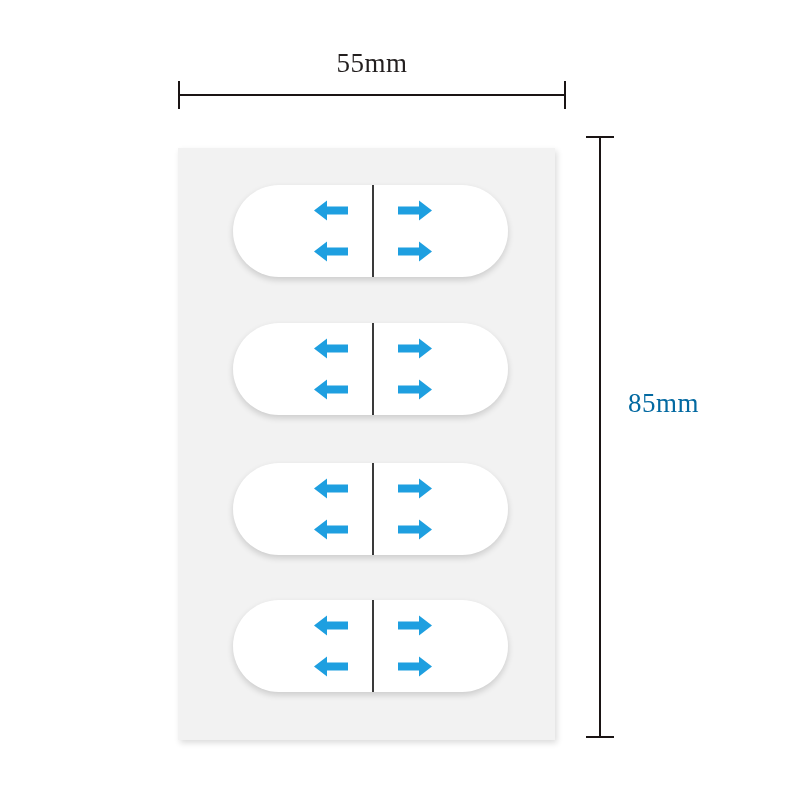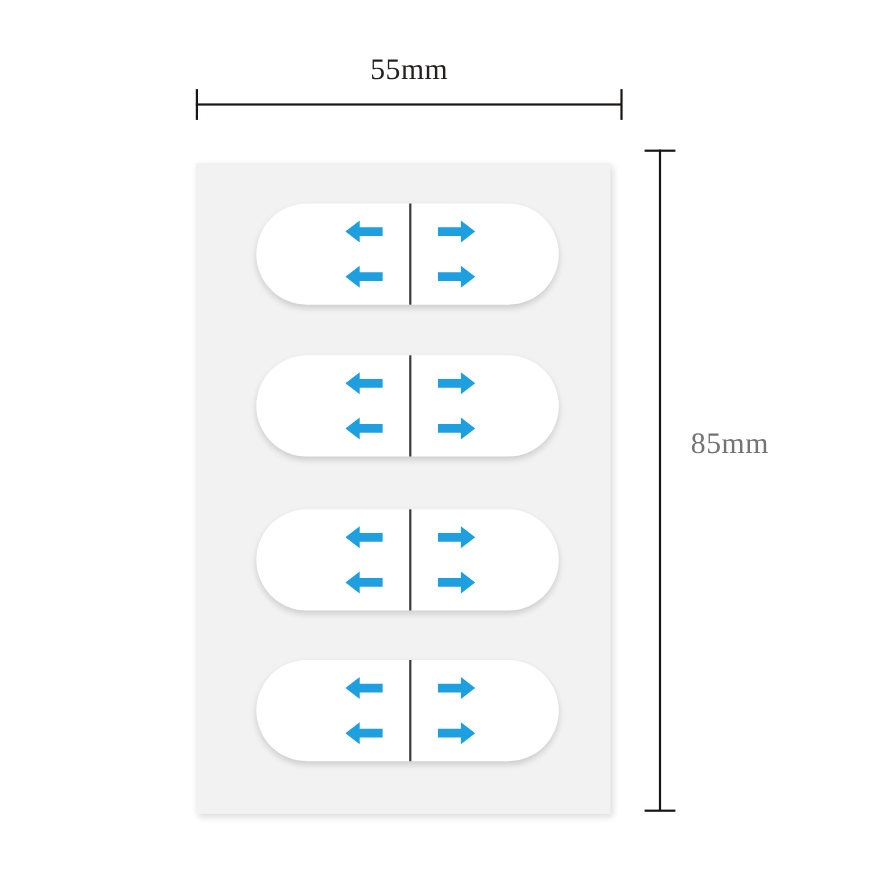--- a/index.html
+++ b/index.html
@@ -66,21 +66,21 @@
     background: #1a1414;
   }
   .dim-tick-h.top    { top: 136px; }
   .dim-tick-h.bottom { top: 736px; }
 
   .dim-v-label {
     position: absolute;
     left: 628px;
     top: 390px;
     font-size: 27px;
-    color: #737373;
+    color: #0369a1;
     letter-spacing: 0.5px;
     line-height: 1;
     white-space: nowrap;
   }
 
   
   .backing-card {
     position: absolute;
     left: 178px;
     top: 148px;

